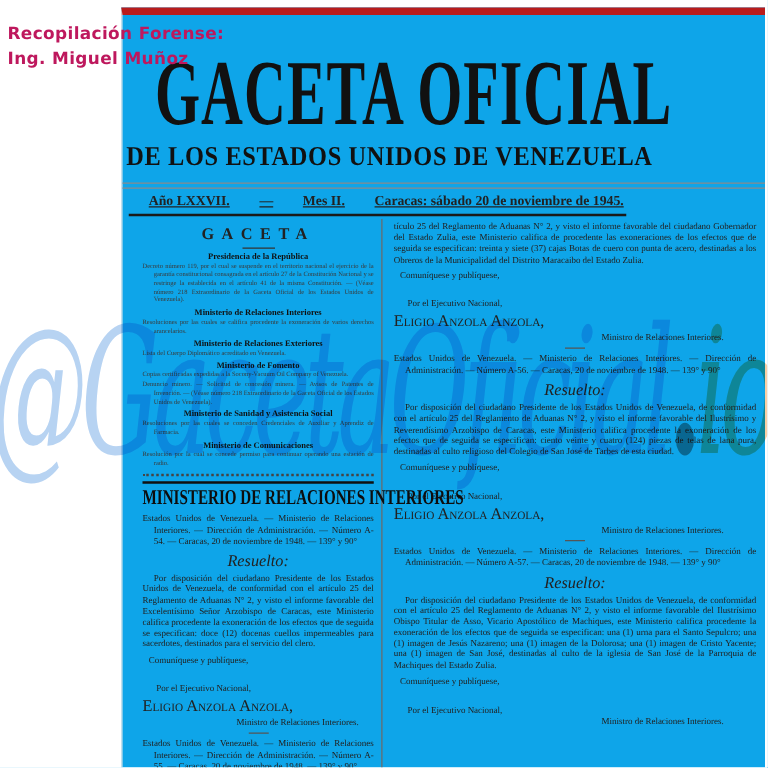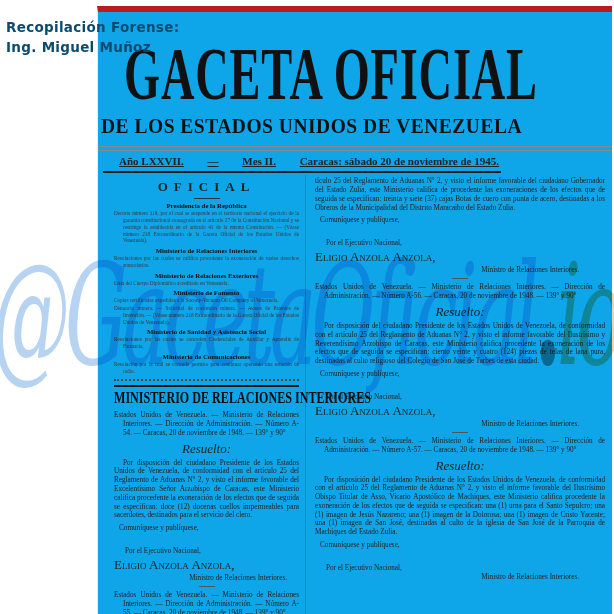--- a/index.html
+++ b/index.html
@@ -51,21 +51,21 @@
   .watermark{position:absolute;left:-8px;top:232px;width:640px;height:165px;z-index:5;
              display:flex;align-items:center;pointer-events:none;mix-blend-mode:multiply;
              font-family:"DejaVu Serif",serif;font-style:italic;font-size:78px;
              letter-spacing:-5px;white-space:nowrap;transform:scaleY(1.8);transform-origin:center;}
 </style>
 </head>
 <body>
 
 <div class="stage">
 
-  <div class="annotation" style="color:#0c4a6e;">
+  <div class="annotation" style="color:#be185d;">
     <div>Recopilación Forense:</div>
     <div>Ing. Miguel Muñoz</div>
   </div>
 
   <div class="watermark">
     <span style="color:#b7d3f2;">@GacetaOficial</span>
       <span style="color:#9f9f9f;font-style:normal;font-weight:700;">.</span>
       <span style="color:#f8cfa6;">io</span>
   </div>
 
@@ -80,21 +80,21 @@
       <span>Año LXXVII.</span>
       <span>—</span>
       <span>Mes II.</span>
       <span>Caracas: sábado 20 de noviembre de 1945.</span>
     </div>
 
     <div class="columns">
 
       <div class="col-left">
 
-        <div class="sumario-title">OFICIAL</div>
+        <div class="sumario-title">GACETA</div>
         <div class="sumario-hr"></div>
 
         <div class="s-head">Presidencia de la República</div>
         <p class="s-item">Decreto número 119, por el cual se suspende en el territorio nacional el ejercicio de la garantía constitucional consagrada en el artículo 27 de la Constitución Nacional y se restringe la establecida en el artículo 41 de la misma Constitución. — (Véase número 218 Extraordinario de la Gaceta Oficial de los Estados Unidos de Venezuela).</p>
 
         <div class="s-head">Ministerio de Relaciones Interiores</div>
         <p class="s-item">Resoluciones por las cuales se califica procedente la exoneración de varios derechos arancelarios.</p>
 
         <div class="s-head">Ministerio de Relaciones Exteriores</div>
         <p class="s-item">Lista del Cuerpo Diplomático acreditado en Venezuela.</p>

